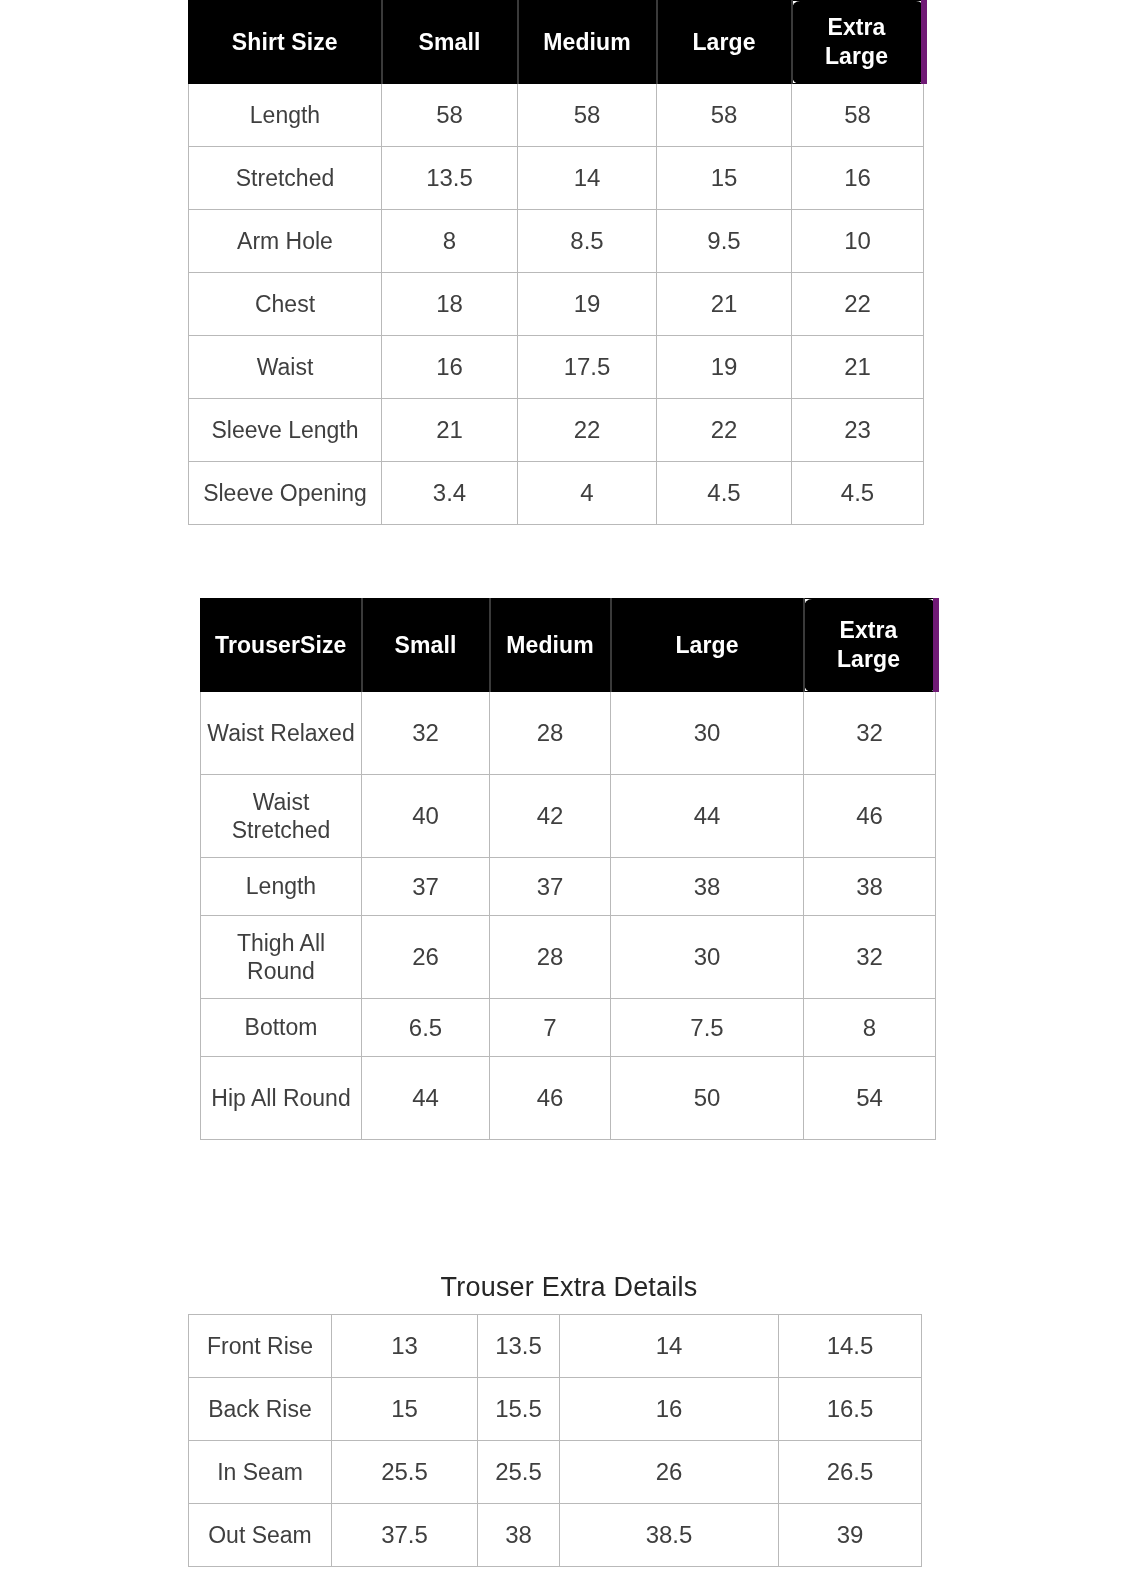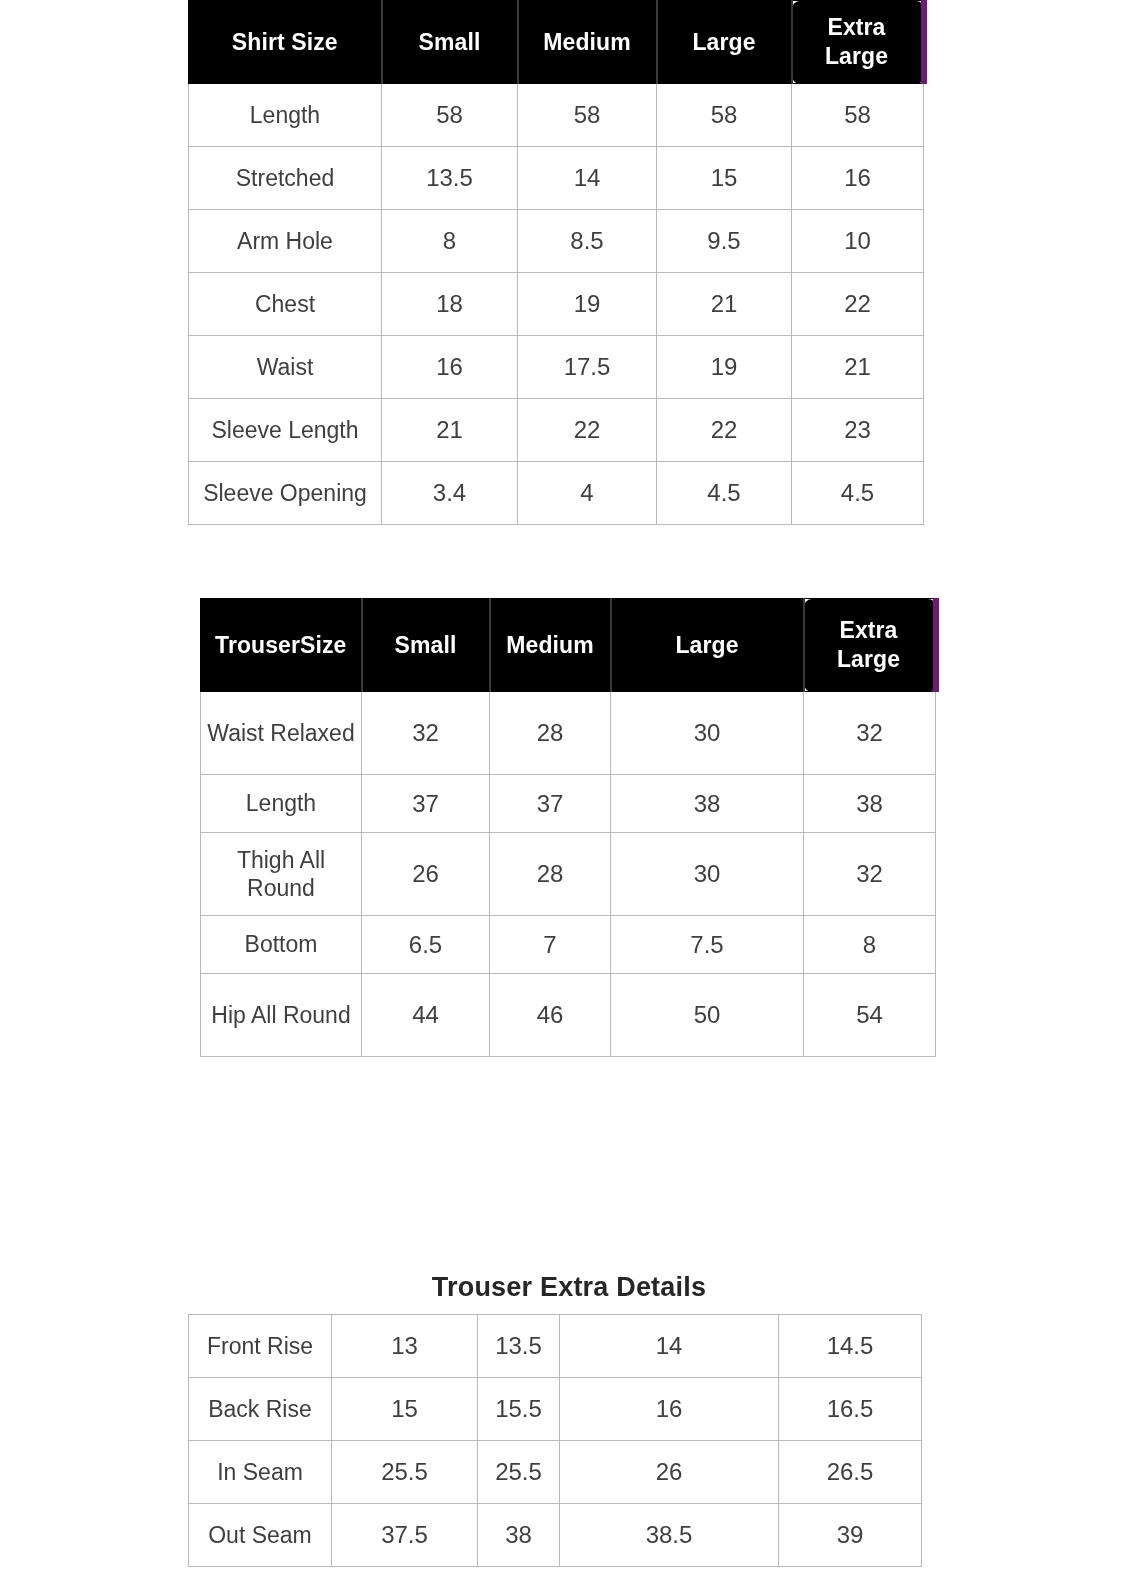--- a/index.html
+++ b/index.html
@@ -89,21 +89,21 @@
 
   
   #extra-title {
     position: absolute;
     left: 0;
     top: 1272px;
     width: 1138px;
     text-align: center;
     color: #262626;
     font-size: 27px;
-    font-weight: 700;
+    font-weight: 400;
     letter-spacing: .2px;
   }
 
   
   #extra-table {
     left: 188px;
     top: 1314px;
     width: 733px;
   }
   #extra-table tbody tr { height: 63px; border-radius: 21px; }
@@ -206,20 +206,27 @@
       </tr>
     </thead>
     <tbody>
       <tr>
         <td class="label">Waist Relaxed</td>
         <td>32</td>
         <td>28</td>
         <td>30</td>
         <td>32</td>
       </tr>
+      <tr>
+        <td class="label">Waist Stretched</td>
+        <td>40</td>
+        <td>42</td>
+        <td>44</td>
+        <td>46</td>
+      </tr>
       <tr class="short">
         <td class="label">Length</td>
         <td>37</td>
         <td>37</td>
         <td>38</td>
         <td>38</td>
       </tr>
       <tr>
         <td class="label">Thigh All Round</td>
         <td>26</td>

